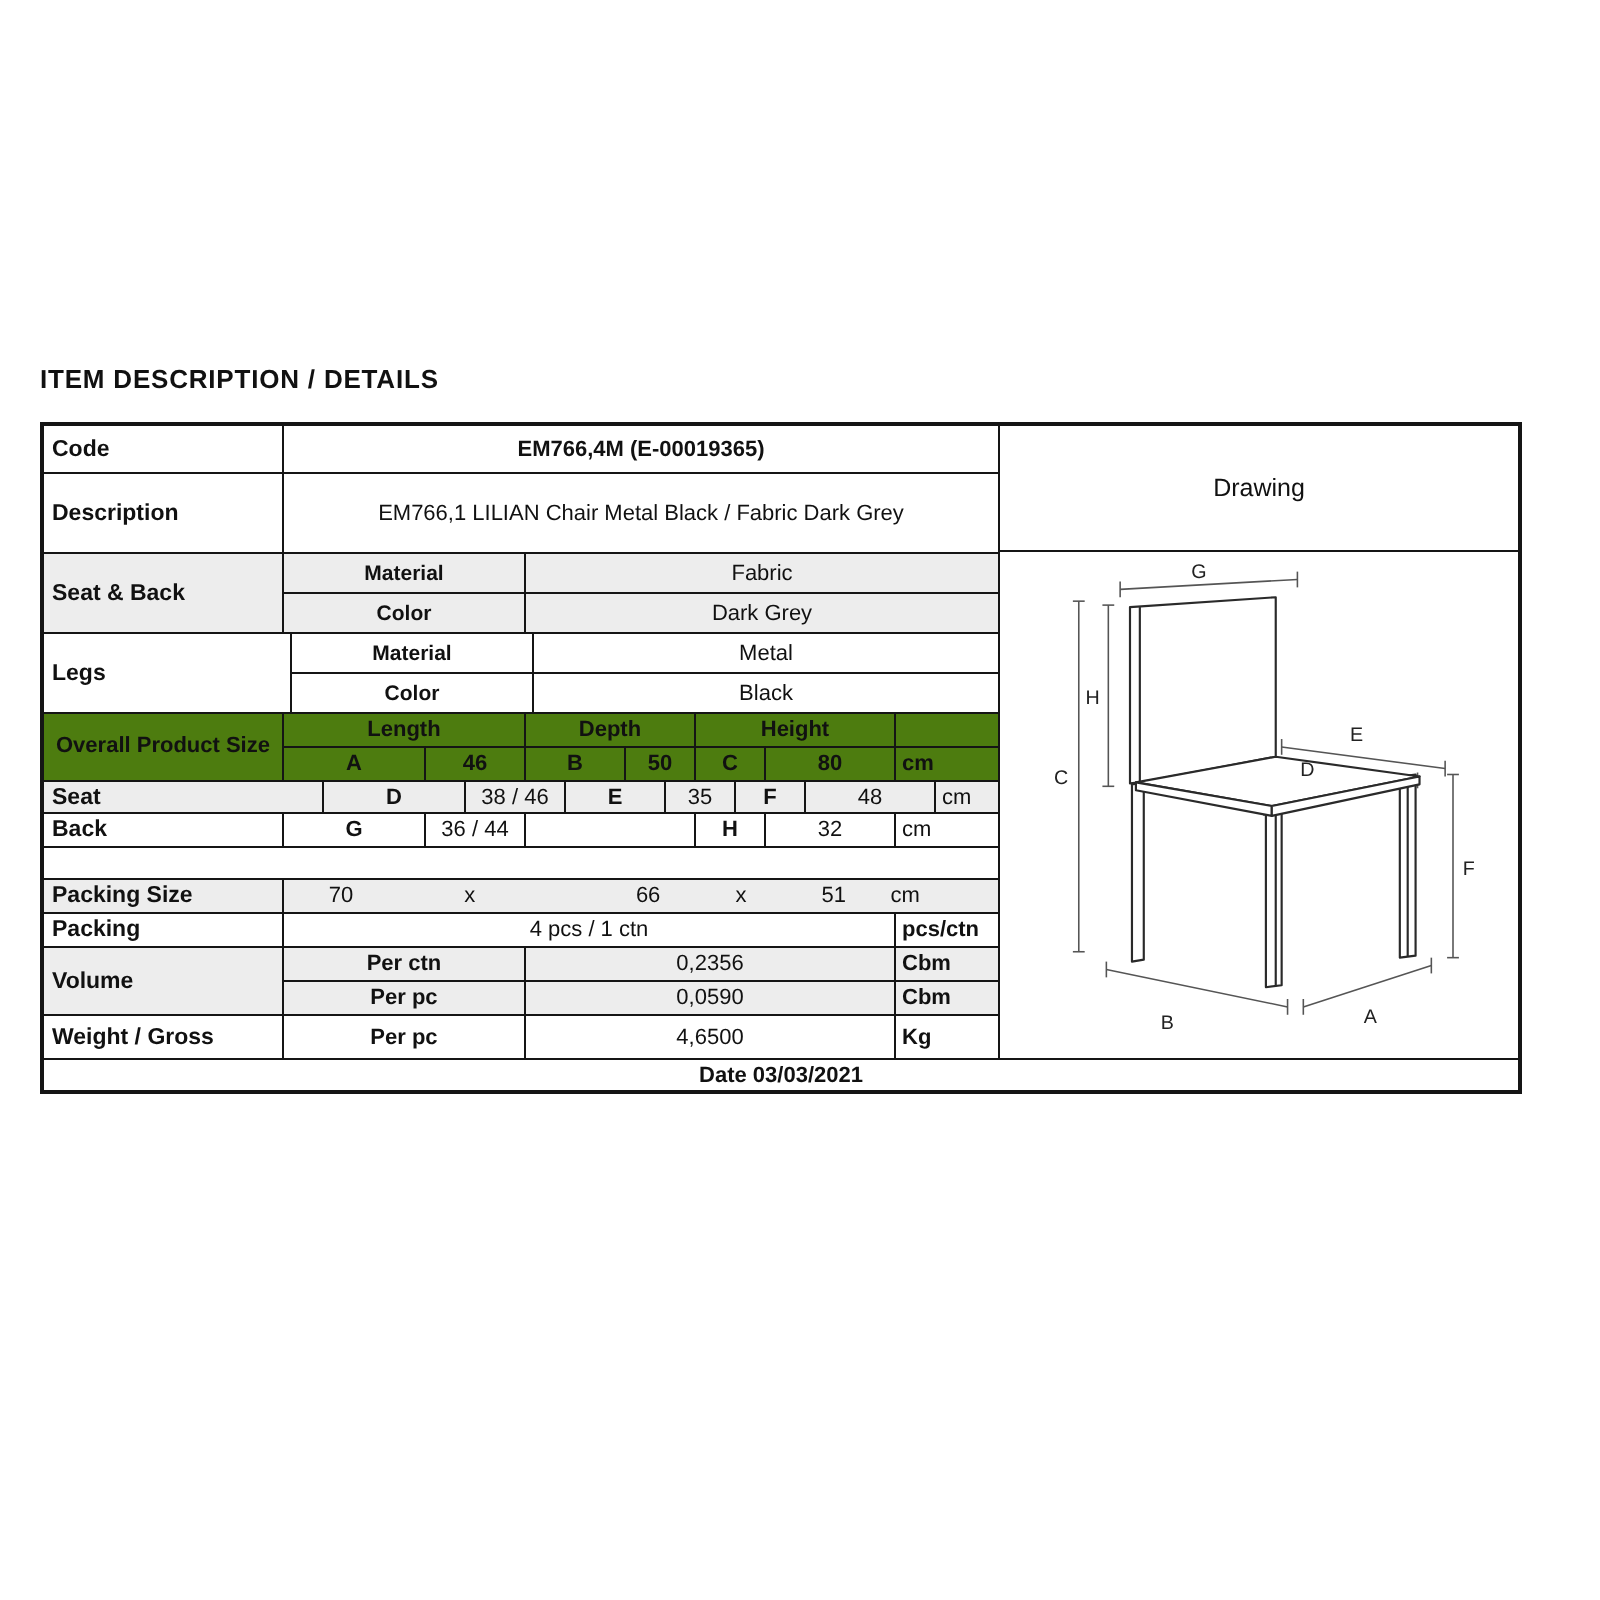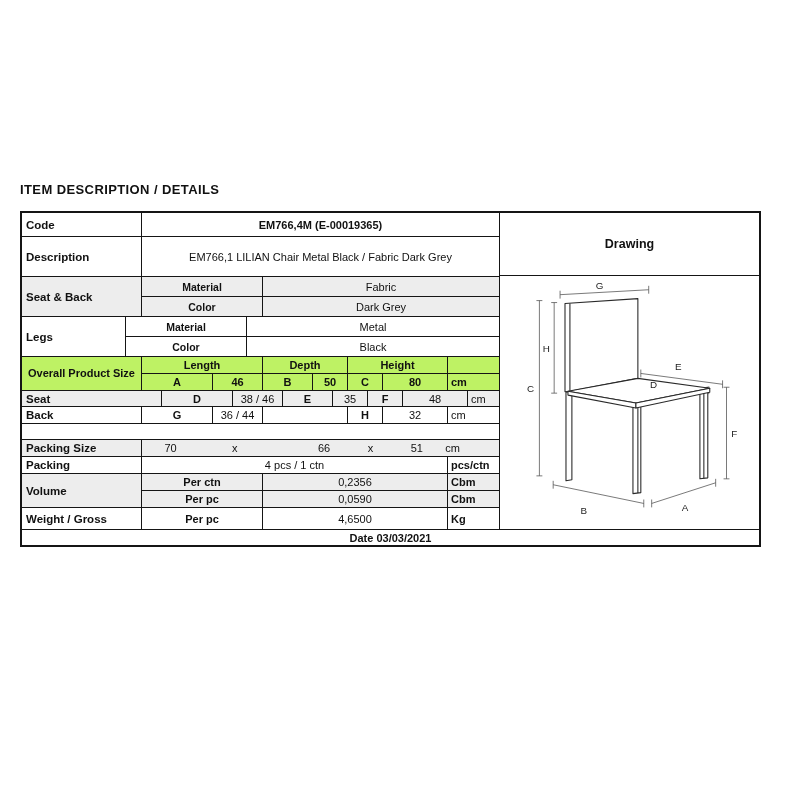--- a/index.html
+++ b/index.html
@@ -27,27 +27,27 @@
     overflow:hidden;white-space:nowrap;
   }
   .c.last{border-right:none;}
   .lab{justify-content:flex-start;padding-left:4px;font-weight:bold;font-size:11.5px;}
   .b{font-weight:bold;}
   .unit{justify-content:flex-start;padding-left:3px;}
   .sub{flex:1;display:flex;flex-direction:column;}
   .subrow{flex:1;display:flex;border-bottom:1px solid #151515;box-sizing:border-box;}
   .subrow.lastr{border-bottom:none;}
   .shade{background:#ededed;}
-  .yellow{background:#bef264;}
+  .yellow{background:#4d7c0f;}
   .wraplab{white-space:normal;text-align:center;line-height:1.25;padding:0 6px;justify-content:center;}
   .packvals{position:relative;flex:1;}
   .packvals span{position:absolute;top:50%;transform:translate(-50%,-50%);}
   .drawcol{flex:1;display:flex;flex-direction:column;min-width:0;}
   .drawhead{height:63px;border-bottom:1px solid #151515;box-sizing:border-box;
-    display:flex;align-items:center;justify-content:center;font-weight:bold;font-size:12.5px;}
+    display:flex;align-items:center;justify-content:center;font-weight:normal;font-size:12.5px;}
   .drawbody{flex:1;display:flex;align-items:center;justify-content:center;}
   .daterow{flex:1;border-top:1px solid #151515;display:flex;align-items:center;justify-content:center;font-weight:bold;}
   svg text{font-family:"Liberation Sans","DejaVu Sans",sans-serif;font-size:10px;fill:#222;}
 </style>
 </head>
 <body>
 
 <div class="page-title">ITEM DESCRIPTION / DETAILS</div>
 
 <div class="sheet">
@@ -73,21 +73,21 @@
             <div class="c last" style="flex:1">Fabric</div>
           </div>
           <div class="subrow lastr">
             <div class="c b" style="width:121px;font-size:10.5px">Color</div>
             <div class="c last" style="flex:1">Dark Grey</div>
           </div>
         </div>
       </div>
 
       <div class="row" style="height:40px">
-        <div class="c lab" style="width:104px">Legs</div>
+        <div class="c lab" style="width:124px">Legs</div>
         <div class="sub">
           <div class="subrow">
             <div class="c b" style="width:121px;font-size:10.5px">Material</div>
             <div class="c last" style="flex:1">Metal</div>
           </div>
           <div class="subrow lastr">
             <div class="c b" style="width:121px;font-size:10.5px">Color</div>
             <div class="c last" style="flex:1">Black</div>
           </div>
         </div>

